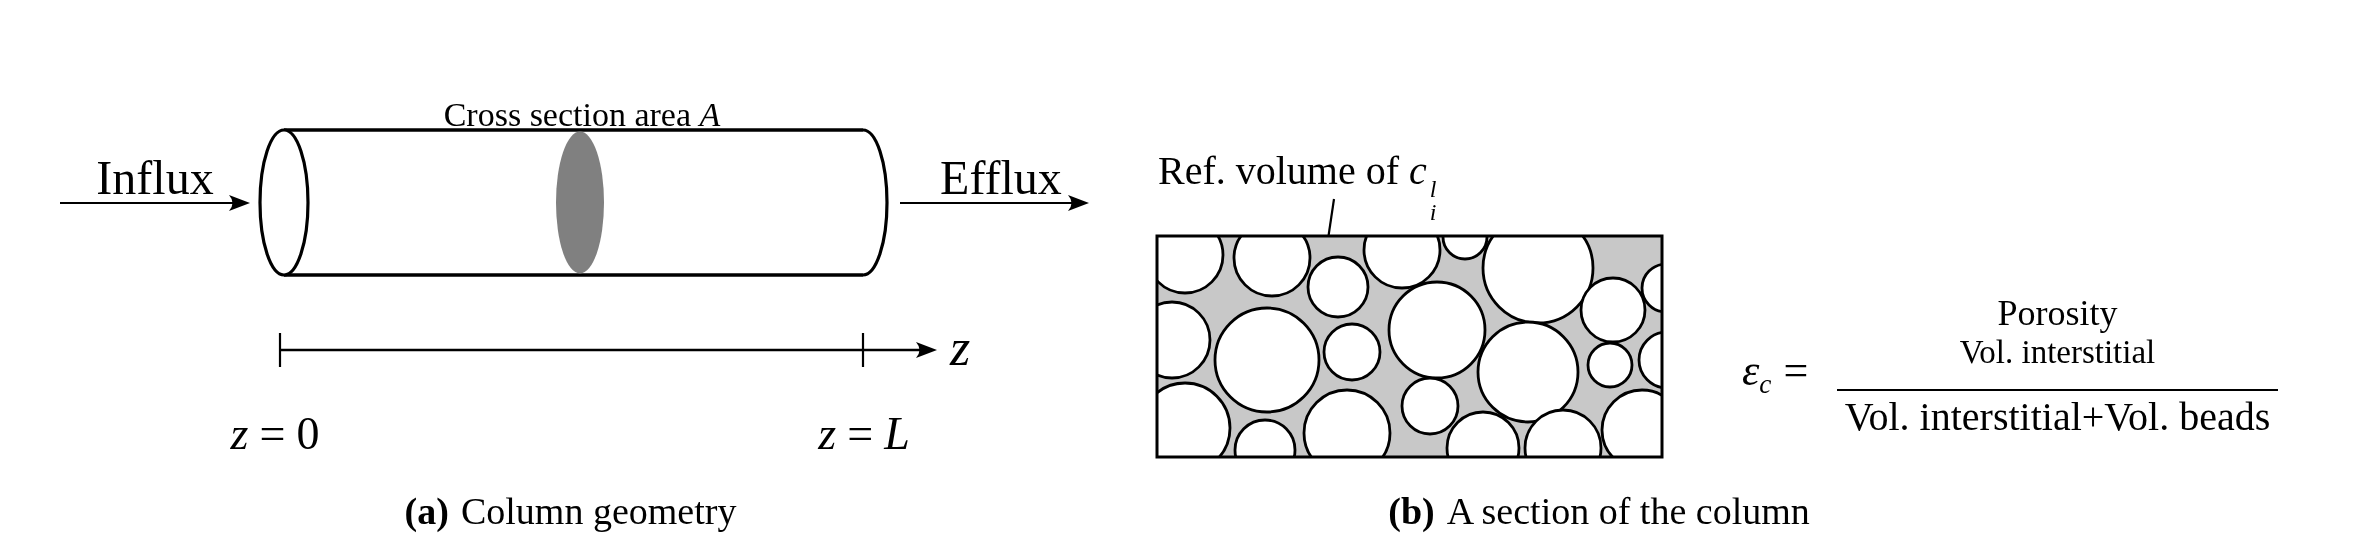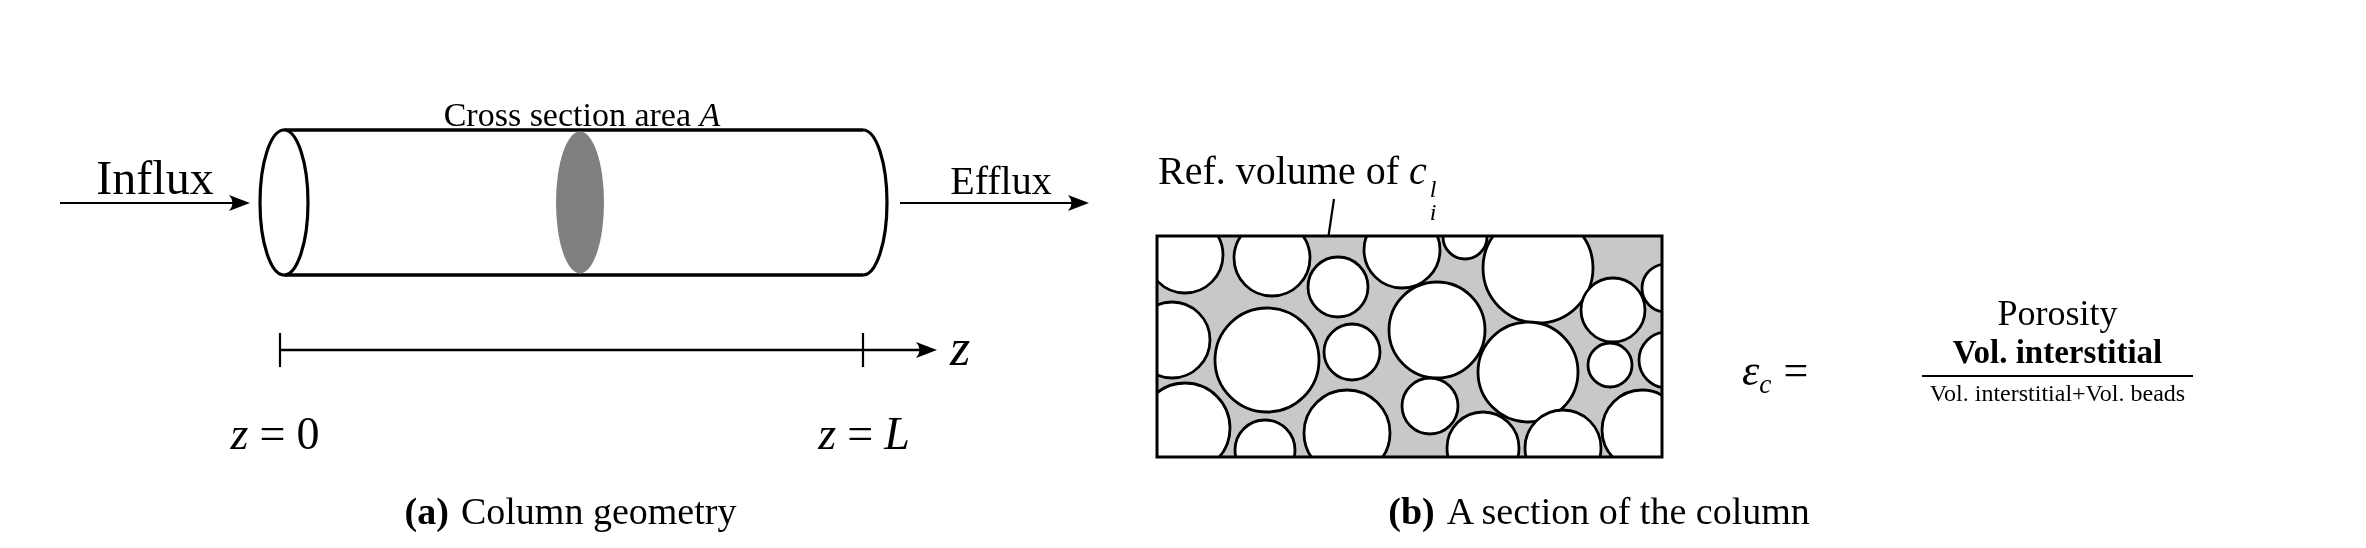--- a/index.html
+++ b/index.html
@@ -7,21 +7,21 @@
     position:relative;width:2366px;height:548px;background:#ffffff;
     font-family:"Liberation Serif","DejaVu Serif",serif;color:#000;
     overflow:hidden;
   }
   .layer{position:absolute;left:0;top:0;}
   .label{position:absolute;line-height:1.15;white-space:nowrap;}
   .center{text-align:center;}
   
   .cross-label{left:384px;top:76px;width:396px;font-size:34px;margin-top:19px;}
   .influx{left:90px;top:150px;width:130px;font-size:48px;}
-  .efflux{left:936px;top:150px;width:130px;font-size:40px;margin-top:8px;}
+  .efflux{left:936px;top:150px;width:130px;font-size:48px;}
   .axis-z{left:950px;top:318px;font-size:52px;font-style:italic;}
   .z0{left:210px;top:408px;width:130px;font-size:46px;}
   .zL{left:798px;top:408px;width:132px;font-size:46px;}
   .cap-a{left:328px;top:490px;width:485px;font-size:38px;}
   .cap-b{left:1378px;top:490px;width:442px;font-size:38px;}
   .cap-tag{font-weight:bold;margin-right:12px;}
   .cap-txt{}
   .eqsp{margin:0 11px;}
   
   .ref-label{left:1158px;top:148px;font-size:40px;}
@@ -31,22 +31,22 @@
     font-style:italic;
   }
   .eq-lhs{left:1718px;top:346px;font-size:44px;margin-left:24px;}
   .eq-lhs .lsub{font-size:0.62em;font-style:italic;vertical-align:-0.28em;}
   .eq-lhs .eqsign{margin-left:12px;}
   .eq-frac{
     left:1815px;top:293px;width:485px;
     display:flex;flex-direction:column;align-items:center;position:absolute;
   }
   .porosity{font-size:36px;line-height:1.15;}
-  .numer{font-size:33px;line-height:1.15;padding-bottom:3px;font-weight:bold;}
-  .denom{font-size:24px;line-height:1.15;border-top:2.5px solid #000;padding:3px 8px 0 8px;}
+  .numer{font-size:33px;line-height:1.15;padding-bottom:17px;}
+  .denom{font-size:40px;line-height:1.15;border-top:2.5px solid #000;padding:3px 8px 0 8px;}
 </style>
 </head>
 <body>
 
 <div class="canvas">
 
   <svg class="layer" width="2366" height="548" viewBox="0 0 2366 548">
     <defs>
       <clipPath id="beadsClip">
         <rect x="1157" y="236" width="505" height="221"></rect>

